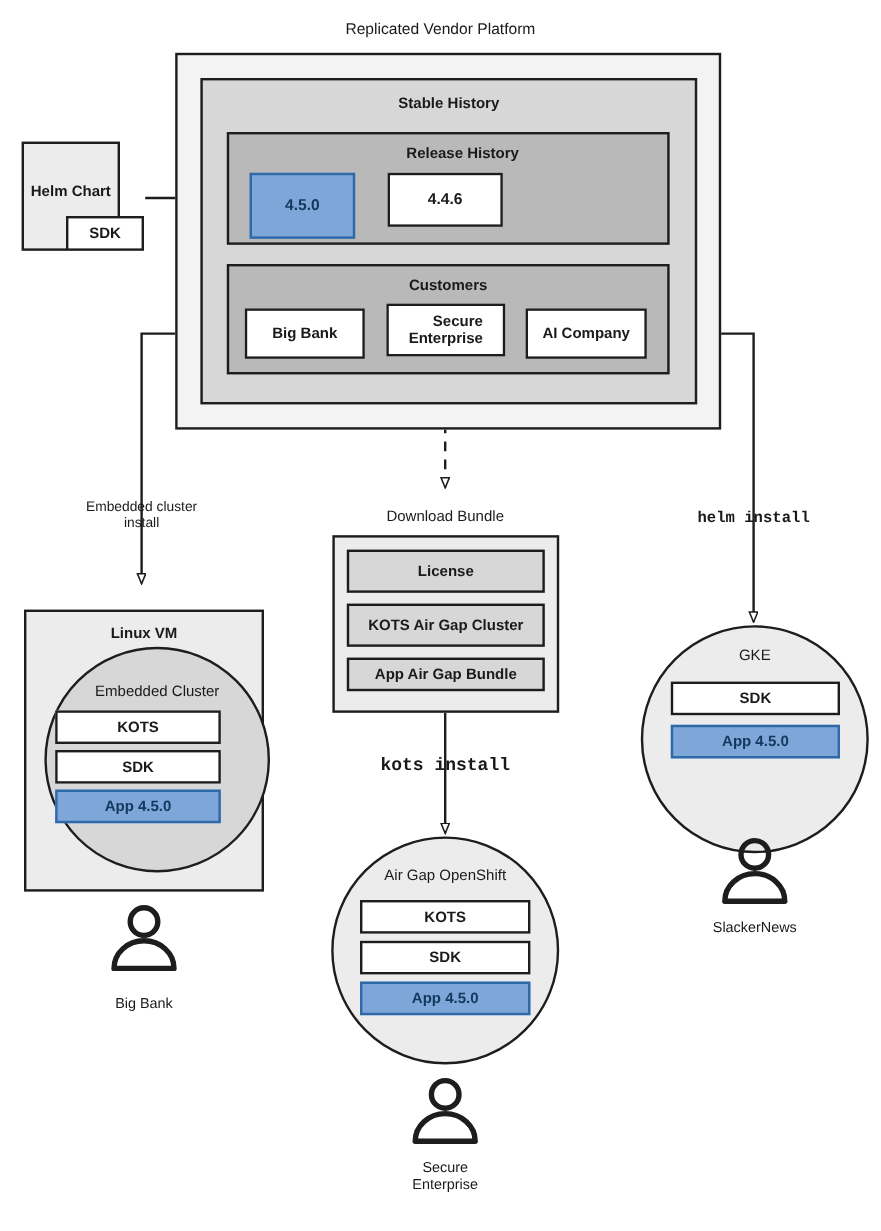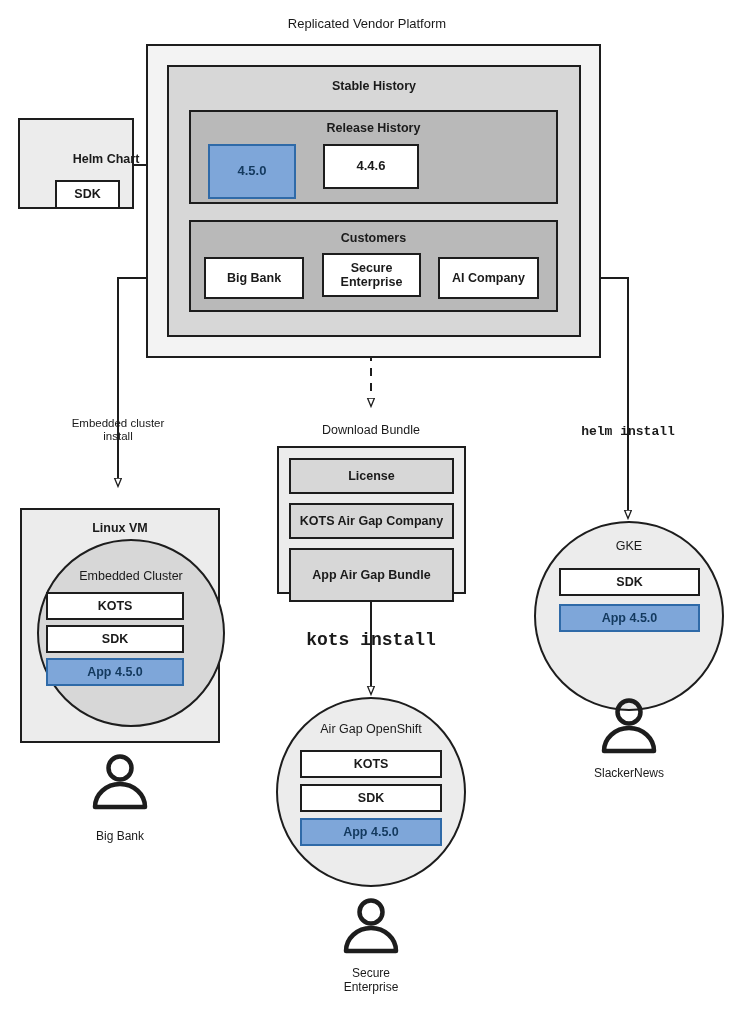--- a/index.html
+++ b/index.html
@@ -44,21 +44,21 @@
     justify-content: center;
     text-align: center;
     font-weight: bold;
     line-height: 1.15;
     white-space: pre-line;
   }
   .box.shell { display: block; }
   .lvl-outer { background: #f3f3f3; }
   .lvl-mid   { background: #d7d7d7; }
   .lvl-inner { background: #b9b9b9; }
-  .white     { background: #ffffff; }
+  .white     { background: #ffffff; text-align: right; }
   .grey      { background: #d7d7d7; }
   .lightgrey { background: #ececec; }
   .blue      { background: #7ea6d9; border-color: #2f6aa8; color: #13395e; }
   .circle {
     position: absolute;
     box-sizing: border-box;
     border: 2.5px solid #1d1d1d;
     border-radius: 50%;
     background: #ececec;
   }
@@ -96,58 +96,58 @@
 </svg>
 
 <div class="lbl" style="left:197px; top:17px; width:340px; font-size:13px;">Replicated Vendor Platform</div>
 
 <div class="box shell lvl-outer" style="left:146px; top:44px; width:455px; height:314px;"></div>
 
 <div class="box shell lvl-mid" style="left:167px; top:65px; width:414px; height:272px;">
   <div class="hdr" style="top:12px; font-size:12.5px;">Stable History</div>
 </div>
 
-<div class="box shell lvl-inner" style="left:189px; top:110px; width:369px; height:94px;">
+<div class="box shell lvl-inner" style="left:189px; top:110px; width:369px; height:94px;padding-left:12px;">
   <div class="hdr" style="top:9px; font-size:12.5px;">Release History</div>
 </div>
 
 <div class="box blue" style="left:208px; top:144px; width:88px; height:55px; font-size:13px;">4.5.0</div>
 
 <div class="box white" style="left:323px; top:144px; width:96px; height:45px; font-size:13px;">4.4.6</div>
 
 <div class="box shell lvl-inner" style="left:189px; top:220px; width:369px; height:92px;">
   <div class="hdr" style="top:9px; font-size:12.5px;">Customers</div>
 </div>
 
 <div class="box white" style="left:204px; top:257px; width:100px; height:42px; font-size:12.5px;">Big Bank</div>
 
 <div class="box white" style="left:322px; top:253px; width:99px; height:44px; font-size:12.5px;">Secure
 Enterprise</div>
 
 <div class="box white" style="left:438px; top:257px; width:101px; height:42px; font-size:12.5px;">AI Company</div>
 
-<div class="box shell lightgrey" style="left:18px; top:118px; width:116px; height:91px;padding-left:30px;">
+<div class="box shell lightgrey" style="left:18px; top:118px; width:82px; height:91px;">
   <div class="hdr" style="top:32px; font-size:12.5px;">Helm Chart</div>
 </div>
 <div class="box white" style="left:55px; top:180px; width:65px; height:29px; font-size:12.5px;">SDK</div>
 
 <div class="lbl" style="left:38px; top:417px; width:160px; font-size:11.5px;">Embedded cluster
 install</div>
 
-<div class="lbl mono" style="left:291px; top:630px; width:160px; font-size:18px;">kots install</div>
+<div class="lbl mono" style="left:291px; top:630px; width:160px; font-size:15px;">kots install</div>
 
 <div class="lbl mono" style="left:548px; top:425px; width:160px; font-size:13px;">helm install</div>
 
 <div class="lbl" style="left:291px; top:423px; width:160px; font-size:12.5px;">Download Bundle</div>
 
 <div class="box shell lightgrey" style="left:277px; top:446px; width:189px; height:148px;"></div>
 
 <div class="box grey" style="left:289px; top:458px; width:165px; height:36px; font-size:12.5px;">License</div>
-<div class="box grey" style="left:289px; top:503px; width:165px; height:36px; font-size:12.5px;">KOTS Air Gap Company</div>
-<div class="box grey" style="left:289px; top:548px; width:165px; height:54px; font-size:12.5px;">App Air Gap Bundle</div>
+<div class="box grey" style="left:289px; top:503px; width:165px; height:36px; font-size:12.5px;">KOTS Air Gap Cluster</div>
+<div class="box grey" style="left:289px; top:548px; width:165px; height:28px; font-size:12.5px;">App Air Gap Bundle</div>
 
 <div class="box shell lightgrey" style="left:20px; top:508px; width:200px; height:235px;">
   <div class="hdr" style="top:11px; font-size:12.5px;">Linux VM</div>
 </div>
 <div class="circle" style="left:37px; top:539px; width:188px; height:188px; background:#d7d7d7;"></div>
 <div class="lbl" style="left:51px; top:569px; width:160px; font-size:12.5px;">Embedded Cluster</div>
 <div class="box white" style="left:46px; top:592px; width:138px; height:28px; font-size:12.5px;">KOTS</div>
 <div class="box white" style="left:46px; top:625px; width:138px; height:28px; font-size:12.5px;">SDK</div>
 <div class="box blue" style="left:46px; top:658px; width:138px; height:28px; font-size:12.5px;">App 4.5.0</div>
 

